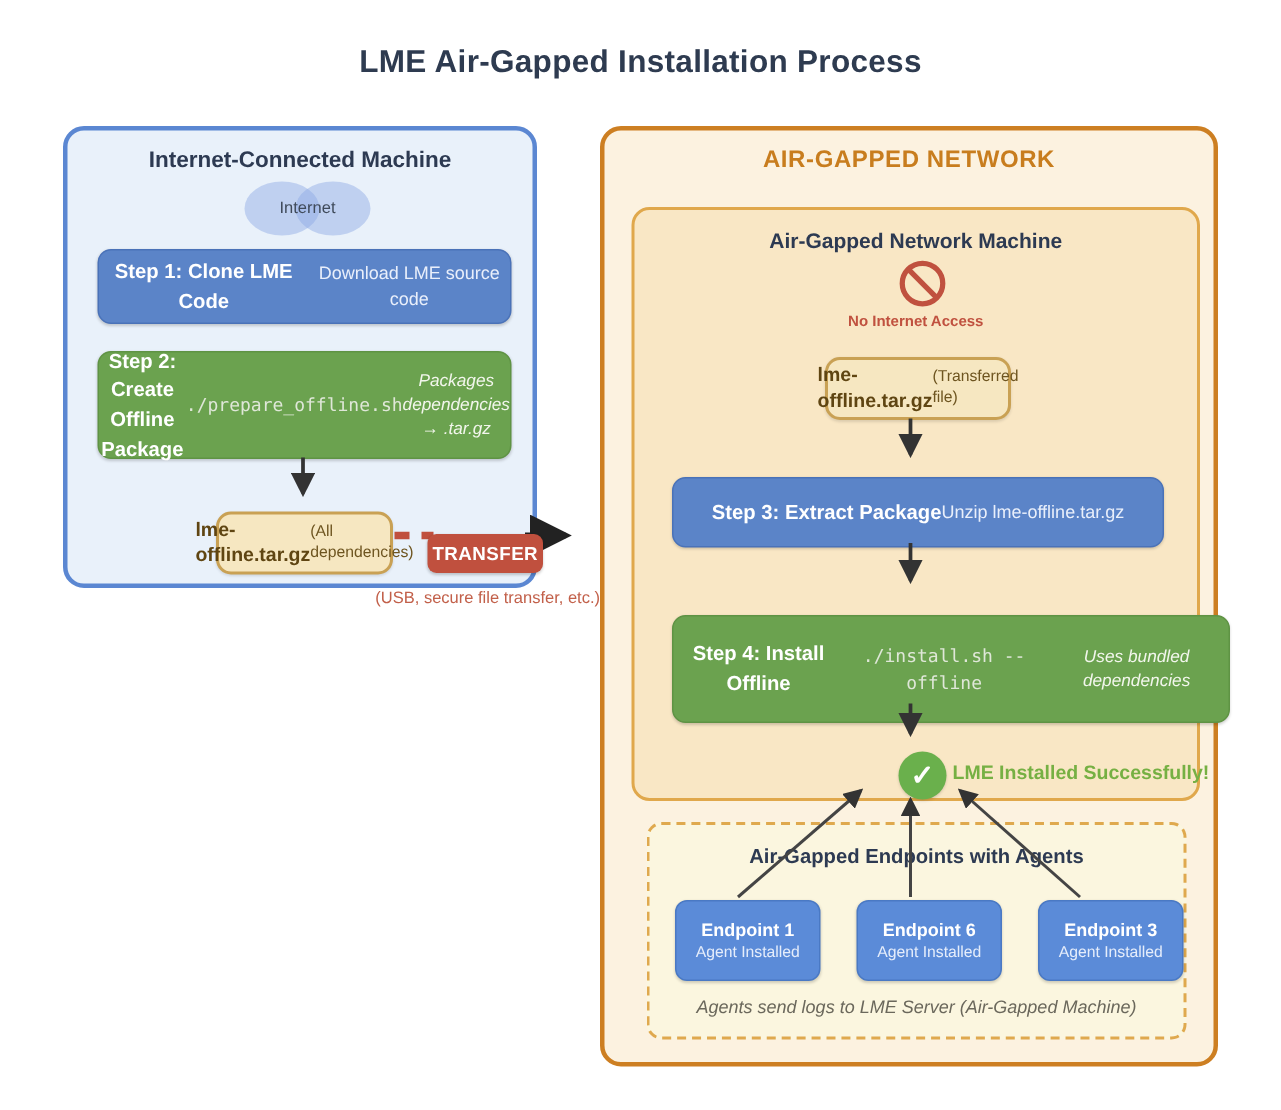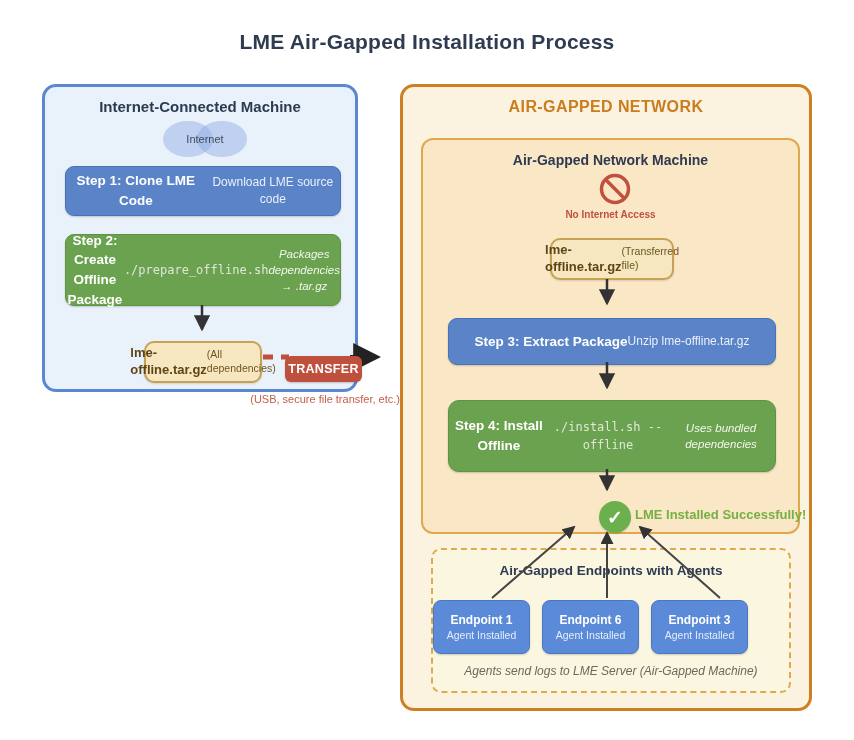--- a/index.html
+++ b/index.html
@@ -32,21 +32,21 @@
   .step-blue{background:#5b84c8;border:1px solid #4a72b8;}
   .step-green{background:#6ba24f;border:1px solid #5f9344;}
   .step-title{font-size:13.5px;font-weight:700;line-height:1.45;}
   .step-sub{font-size:12px;color:#e9effb;line-height:1.4;}
   .step-code{font-family:"DejaVu Sans Mono",monospace;font-size:12px;color:#dfe7d8;line-height:1.5;}
   .step-note{font-size:11.5px;font-style:italic;color:#f2f6ec;line-height:1.4;}
 
   #step1{left:20px;top:79px;width:276px;height:50px;}
   #step2{left:20px;top:147px;width:276px;height:72px;}
   #step3{left:25px;top:178px;width:328px;height:47px;}
-  #step4{left:25px;top:260px;width:328px;height:72px;border-radius:11px;}
+  #step4{left:25px;top:270px;width:372px;height:72px;}
 
   
   .file-box{position:absolute;box-sizing:border-box;background:#f6e7c1;border:2px solid #c9a154;border-radius:10px;
     display:flex;flex-direction:row;align-items:center;justify-content:center;box-shadow:0 1px 2px rgba(0,0,0,0.12);}
   .file-title{font-size:13px;font-weight:700;color:#5f4512;line-height:1.3;}
   .file-sub{font-size:10.5px;color:#6e5520;line-height:1.3;}
   #package-left{left:99px;top:254px;width:118px;height:42px;}
   #package-right{left:127px;top:98px;width:124px;height:42px;}
 
   
@@ -59,21 +59,21 @@
   #no-internet-icon{left:175px;top:32px;width:34px;height:34px;}
   #no-internet-label{left:0;top:69px;width:100%;text-align:center;font-size:10px;font-weight:700;color:#c0513f;}
 
   
   #success-check{left:176px;top:361px;width:32px;height:32px;border-radius:50%;background:#6ab04c;
     display:flex;align-items:center;justify-content:center;color:#ffffff;font-size:19px;font-weight:700;
     box-shadow:0 1px 2px rgba(0,0,0,0.15);z-index:6;}
   #success-label{left:212px;top:367px;width:180px;font-size:13px;font-weight:700;color:#76b043;}
 
   
-  #endpoint-row{left:0;top:50px;width:100%;display:flex;justify-content:flex-start;gap:12px;}
+  #endpoint-row{left:0;top:50px;width:100%;display:flex;justify-content:flex-end;gap:24px;}
   .endpoint-box{width:95px;height:52px;background:#5b8bd8;border:1px solid #4a79c4;border-radius:8px;
     display:flex;flex-direction:column;align-items:center;justify-content:center;color:#fff;
     box-shadow:0 1px 2px rgba(0,0,0,0.18);}
   .endpoint-title{font-size:12px;font-weight:700;line-height:1.5;}
   .endpoint-sub{font-size:10.5px;color:#e5edfb;line-height:1.3;}
   #endpoints-note{left:0;bottom:13px;width:100%;text-align:center;font-size:12px;font-style:italic;color:#6b685c;}
 
   
   #arrows-overlay{position:absolute;left:0;top:0;width:854px;height:740px;pointer-events:none;z-index:5;}
 </style>

